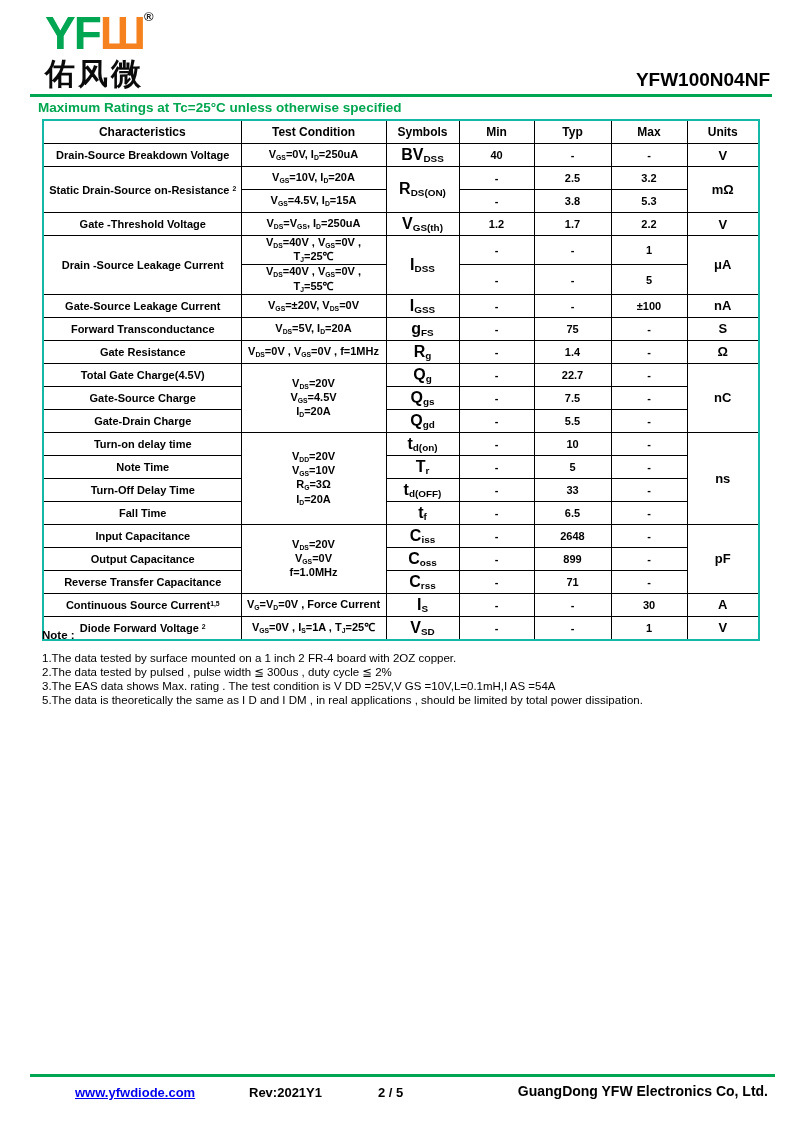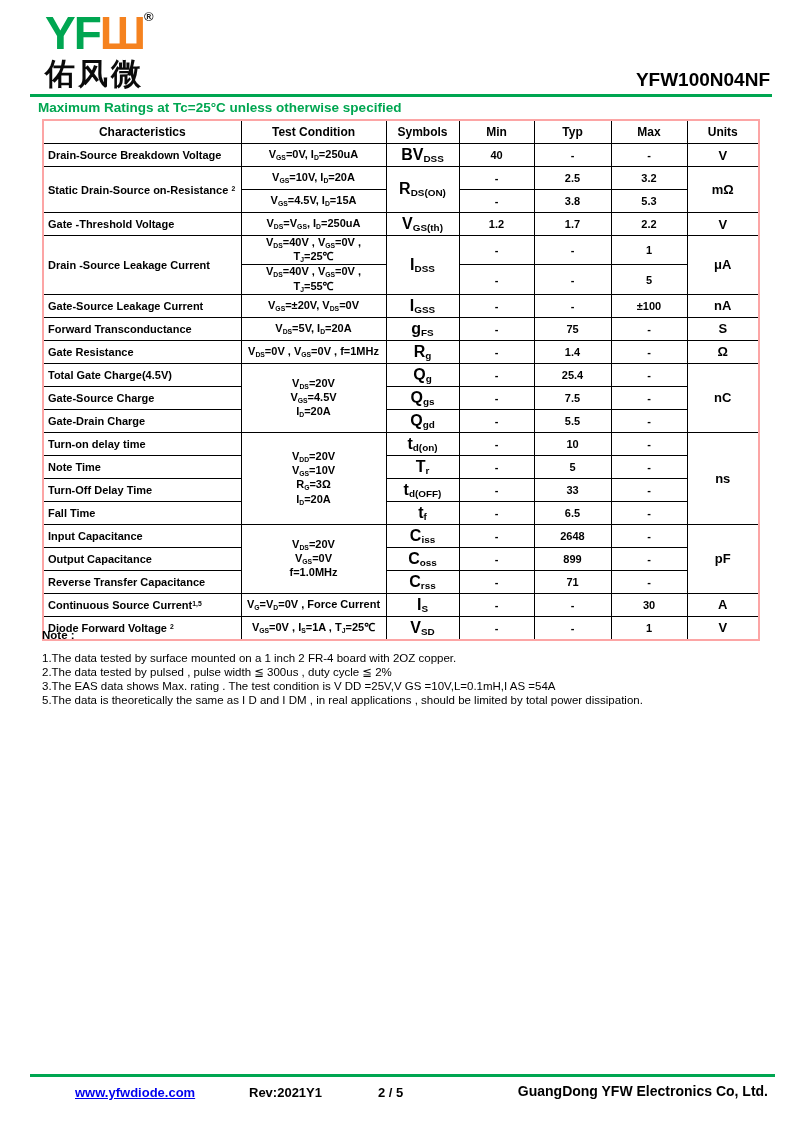--- a/index.html
+++ b/index.html
@@ -22,32 +22,32 @@
   .part-number { position: absolute; right: 30px; top: 69px; font-size: 19px; font-weight: bold; color: #000; }
 
   .rule-top { position: absolute; left: 30px; width: 742px; top: 94px; height: 3px; background: #00A651; }
 
   .section-heading { position: absolute; left: 38px; top: 100px; font-size: 13.5px; font-weight: bold; color: #00A651; }
 
   
   .spec-table {
     position: absolute; left: 42px; top: 119px; width: 716px;
     border-collapse: collapse; table-layout: fixed;
-    border: 2px solid #fca5a5;
+    border: 2px solid #14b8a6;
     color: #000;
   }
   .spec-table th, .spec-table td {
     border: 1.5px solid #000;
     height: 22px; padding: 0 3px;
     text-align: center; vertical-align: middle;
     font-weight: bold;
   }
   .spec-table th { font-size: 12px; }
   .spec-table td { font-size: 11px; }
-  td.c-char { text-align: left; padding-left: 4px; font-size: 11px; }
+  td.c-char { text-align: center; padding-left: 4px; font-size: 11px; }
   td.c-cond { font-size: 11px; line-height: 1.25; }
   td.c-sym  { font-size: 16px; }
   td.c-units{ font-size: 13px; }
   .spec-table sub { font-size: 0.62em; vertical-align: -0.25em; letter-spacing: 0; }
   .spec-table sup { font-size: 0.62em; vertical-align: 0.5em; }
 
   
   .notes { position: absolute; left: 42px; top: 629px; width: 716px; color: #000; }
   .notes-title { font-size: 11.5px; font-weight: bold; margin-bottom: 10px; }
   .note-line { font-size: 11.5px; line-height: 1.22; }
@@ -169,21 +169,21 @@
         <td>-</td>
         <td>1.4</td>
         <td>-</td>
         <td class="c-units">Ω</td>
       </tr>
       <tr>
         <td class="c-char">Total Gate Charge(4.5V)</td>
         <td class="c-cond" rowspan="3">V<sub>DS</sub>=20V<br>V<sub>GS</sub>=4.5V<br>I<sub>D</sub>=20A</td>
         <td class="c-sym">Q<sub>g</sub></td>
         <td>-</td>
-        <td>25.4</td>
+        <td>22.7</td>
         <td>-</td>
         <td class="c-units" rowspan="3">nC</td>
       </tr>
       <tr>
         <td class="c-char">Gate-Source Charge</td>
         <td class="c-sym">Q<sub>gs</sub></td>
         <td>-</td>
         <td>7.5</td>
         <td>-</td>
       </tr>

